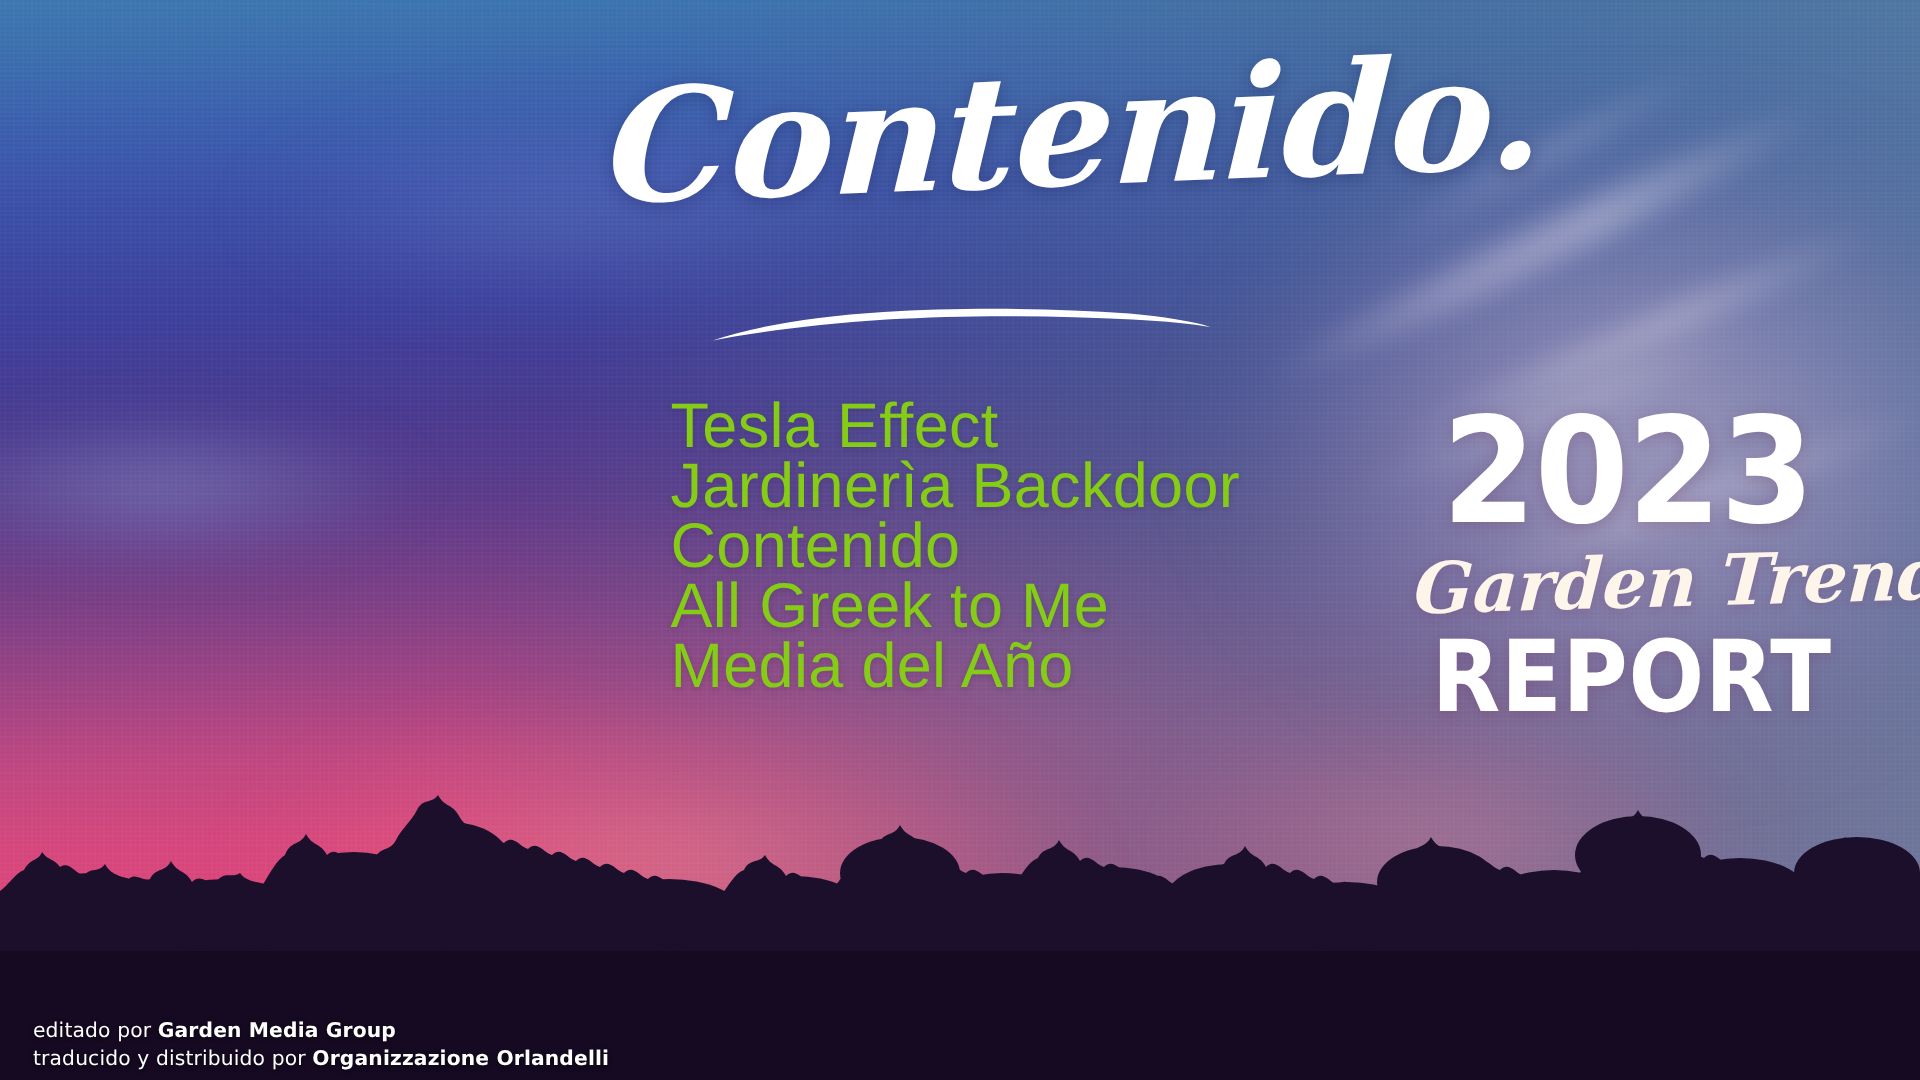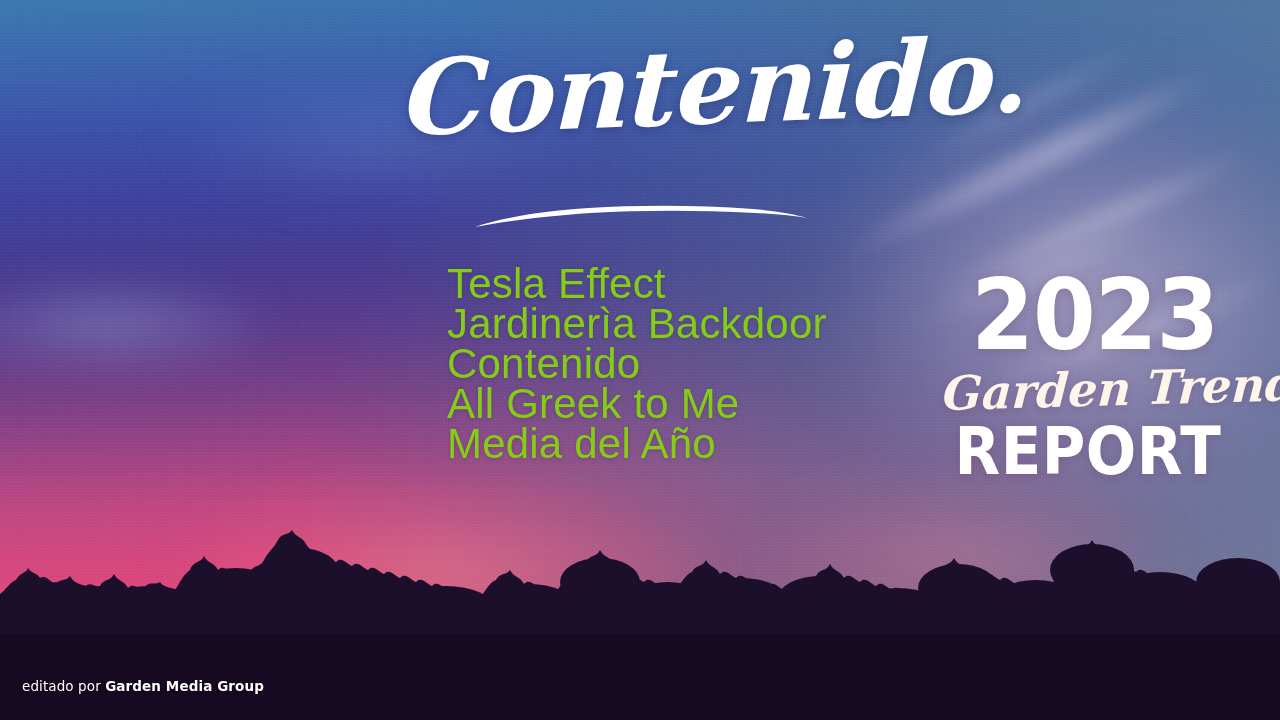--- a/index.html
+++ b/index.html
@@ -203,21 +203,21 @@
     white-space: nowrap;
     text-shadow: 0 1px 4px rgba(60,20,70,0.22);
   }
 
   
   .logo {
     position: absolute;
     left: 940px;
     top: 268px;
     width: 290px;
-    text-align: right;
+    text-align: center;
   }
   .logo-year {
     font-family: "DejaVu Sans", "Liberation Sans", sans-serif;
     font-weight: 700;
     font-size: 98px;
     line-height: 0.96;
     color: #ffffff;
     letter-spacing: -1px;
     transform: scaleX(0.92);
     transform-origin: 50% 50%;
@@ -247,21 +247,21 @@
     margin-top: 6px;
     transform: scaleX(0.90);
     transform-origin: 50% 50%;
     text-shadow: 0 2px 10px rgba(120,30,80,0.22);
   }
 
   
   .credits {
     position: absolute;
     left: 22px;
-    bottom: 24px;
+    bottom: 4px;
     color: #ffffff;
     font-family: "DejaVu Sans", "Liberation Sans", sans-serif;
     font-size: 13.5px;
     line-height: 19px;
     letter-spacing: 0.1px;
     text-shadow: 0 1px 3px rgba(0,0,0,0.55);
   }
   .credits .b { font-weight: 700; }
   .credits .n { font-weight: 400; }
   .credit-line { white-space: nowrap; }
@@ -375,15 +375,18 @@
   <div class="logo">
     <div class="logo-year">2023</div>
     <div class="logo-script">Garden Trends</div>
     <div class="logo-report">REPORT</div>
   </div>
 
   <div class="credits">
     <div class="credit-line">
       <span class="n">editado por </span><span class="b">Garden Media Group</span>
     </div>
+    <div class="credit-line">
+      <span class="n">traducido y distribuido por </span><span class="b">Organizzazione Orlandelli</span>
+    </div>
   </div>
 
 </div>
 
 </body></html>

